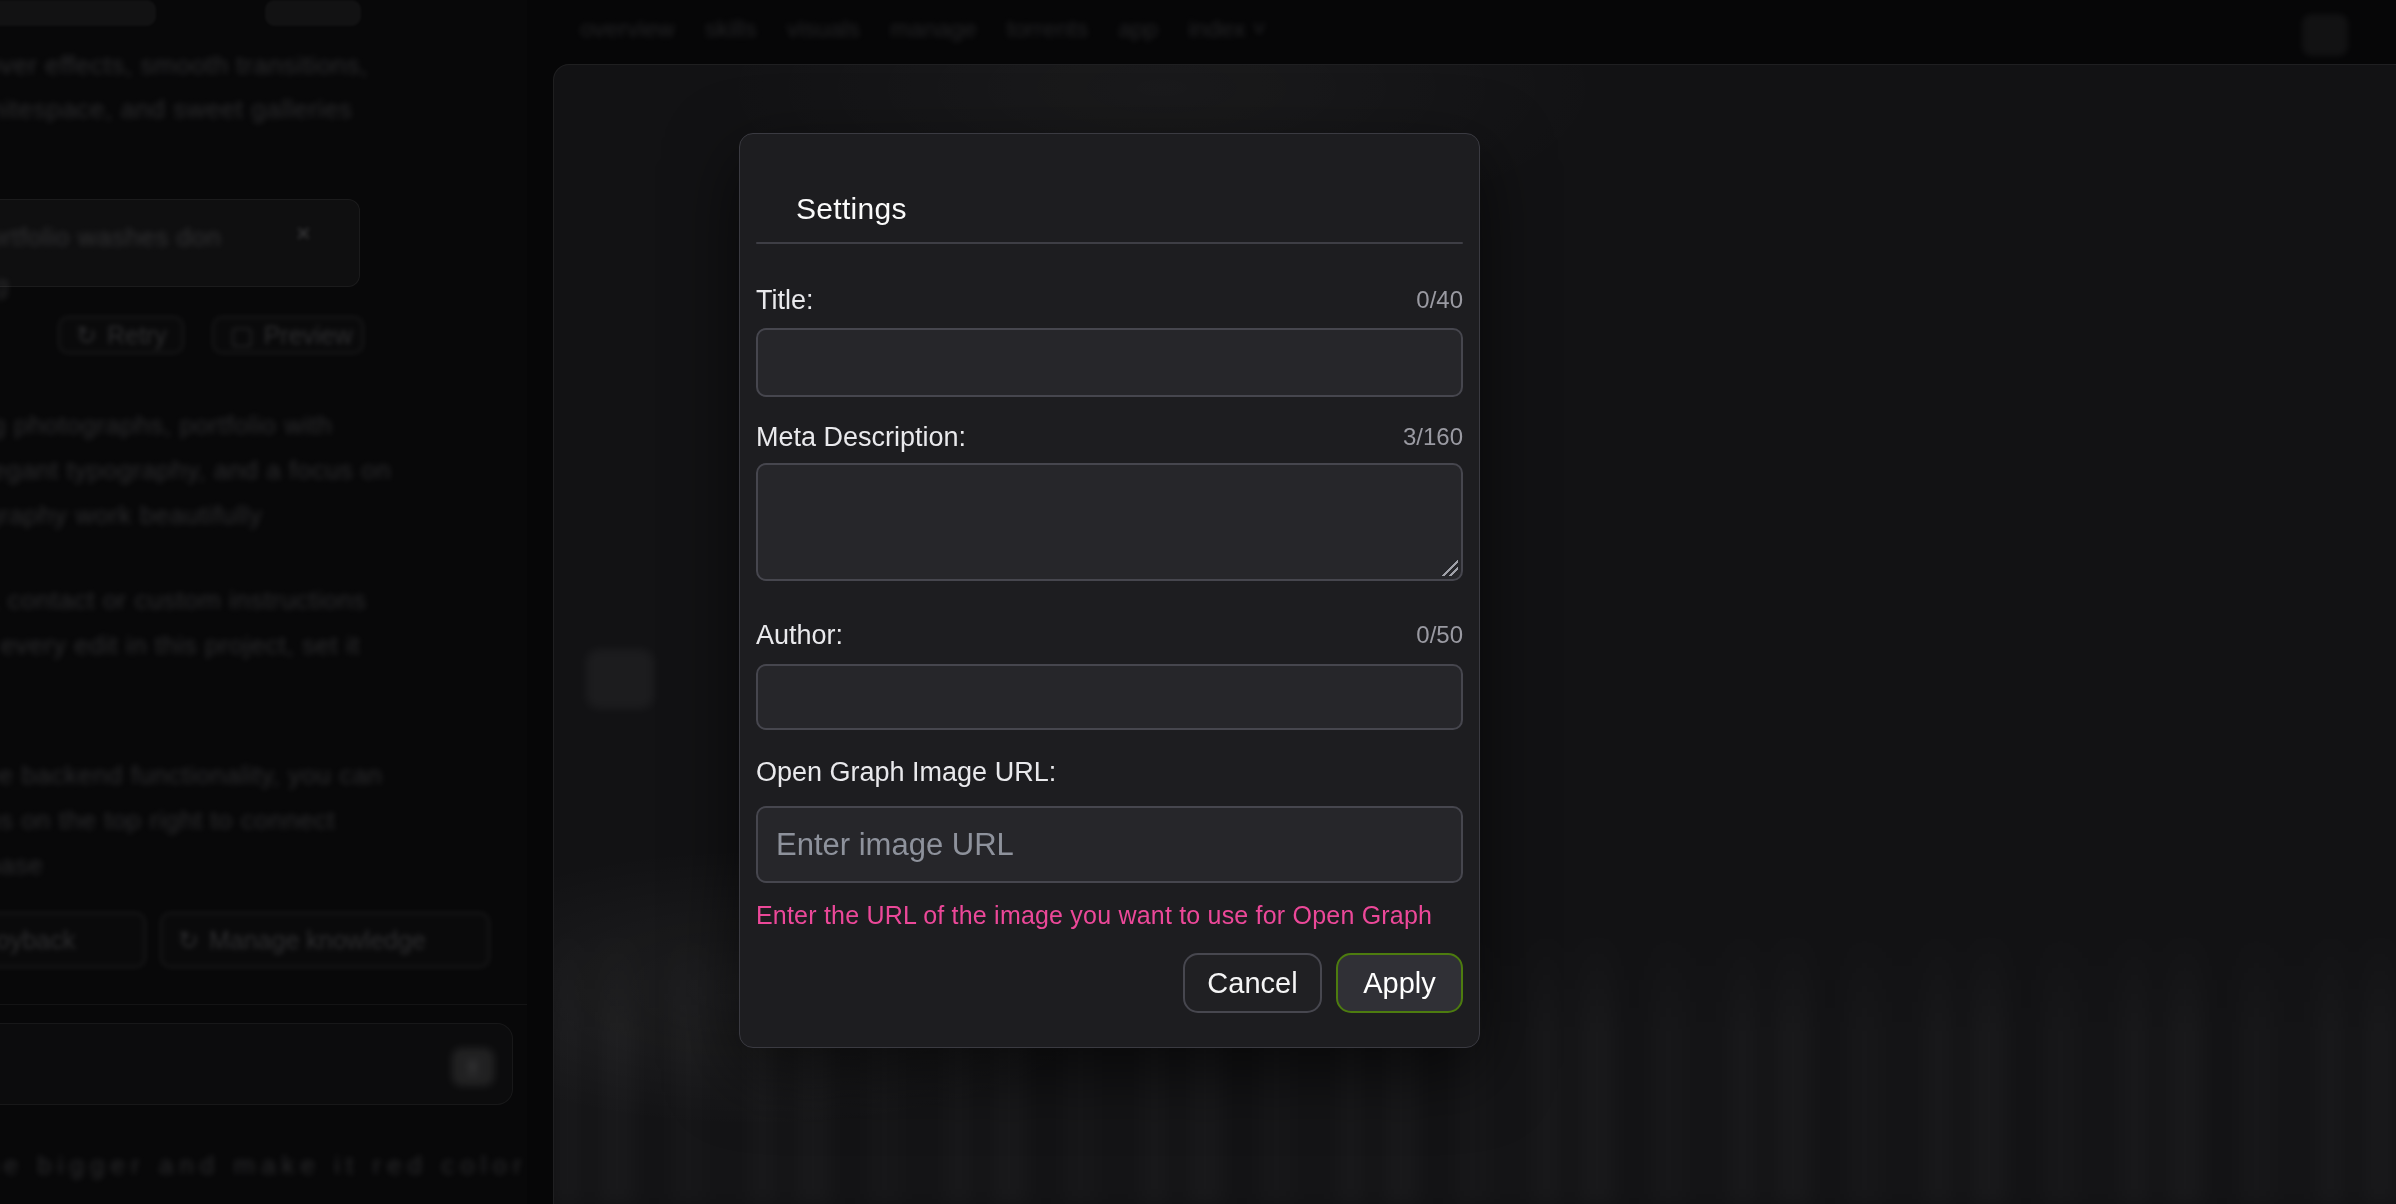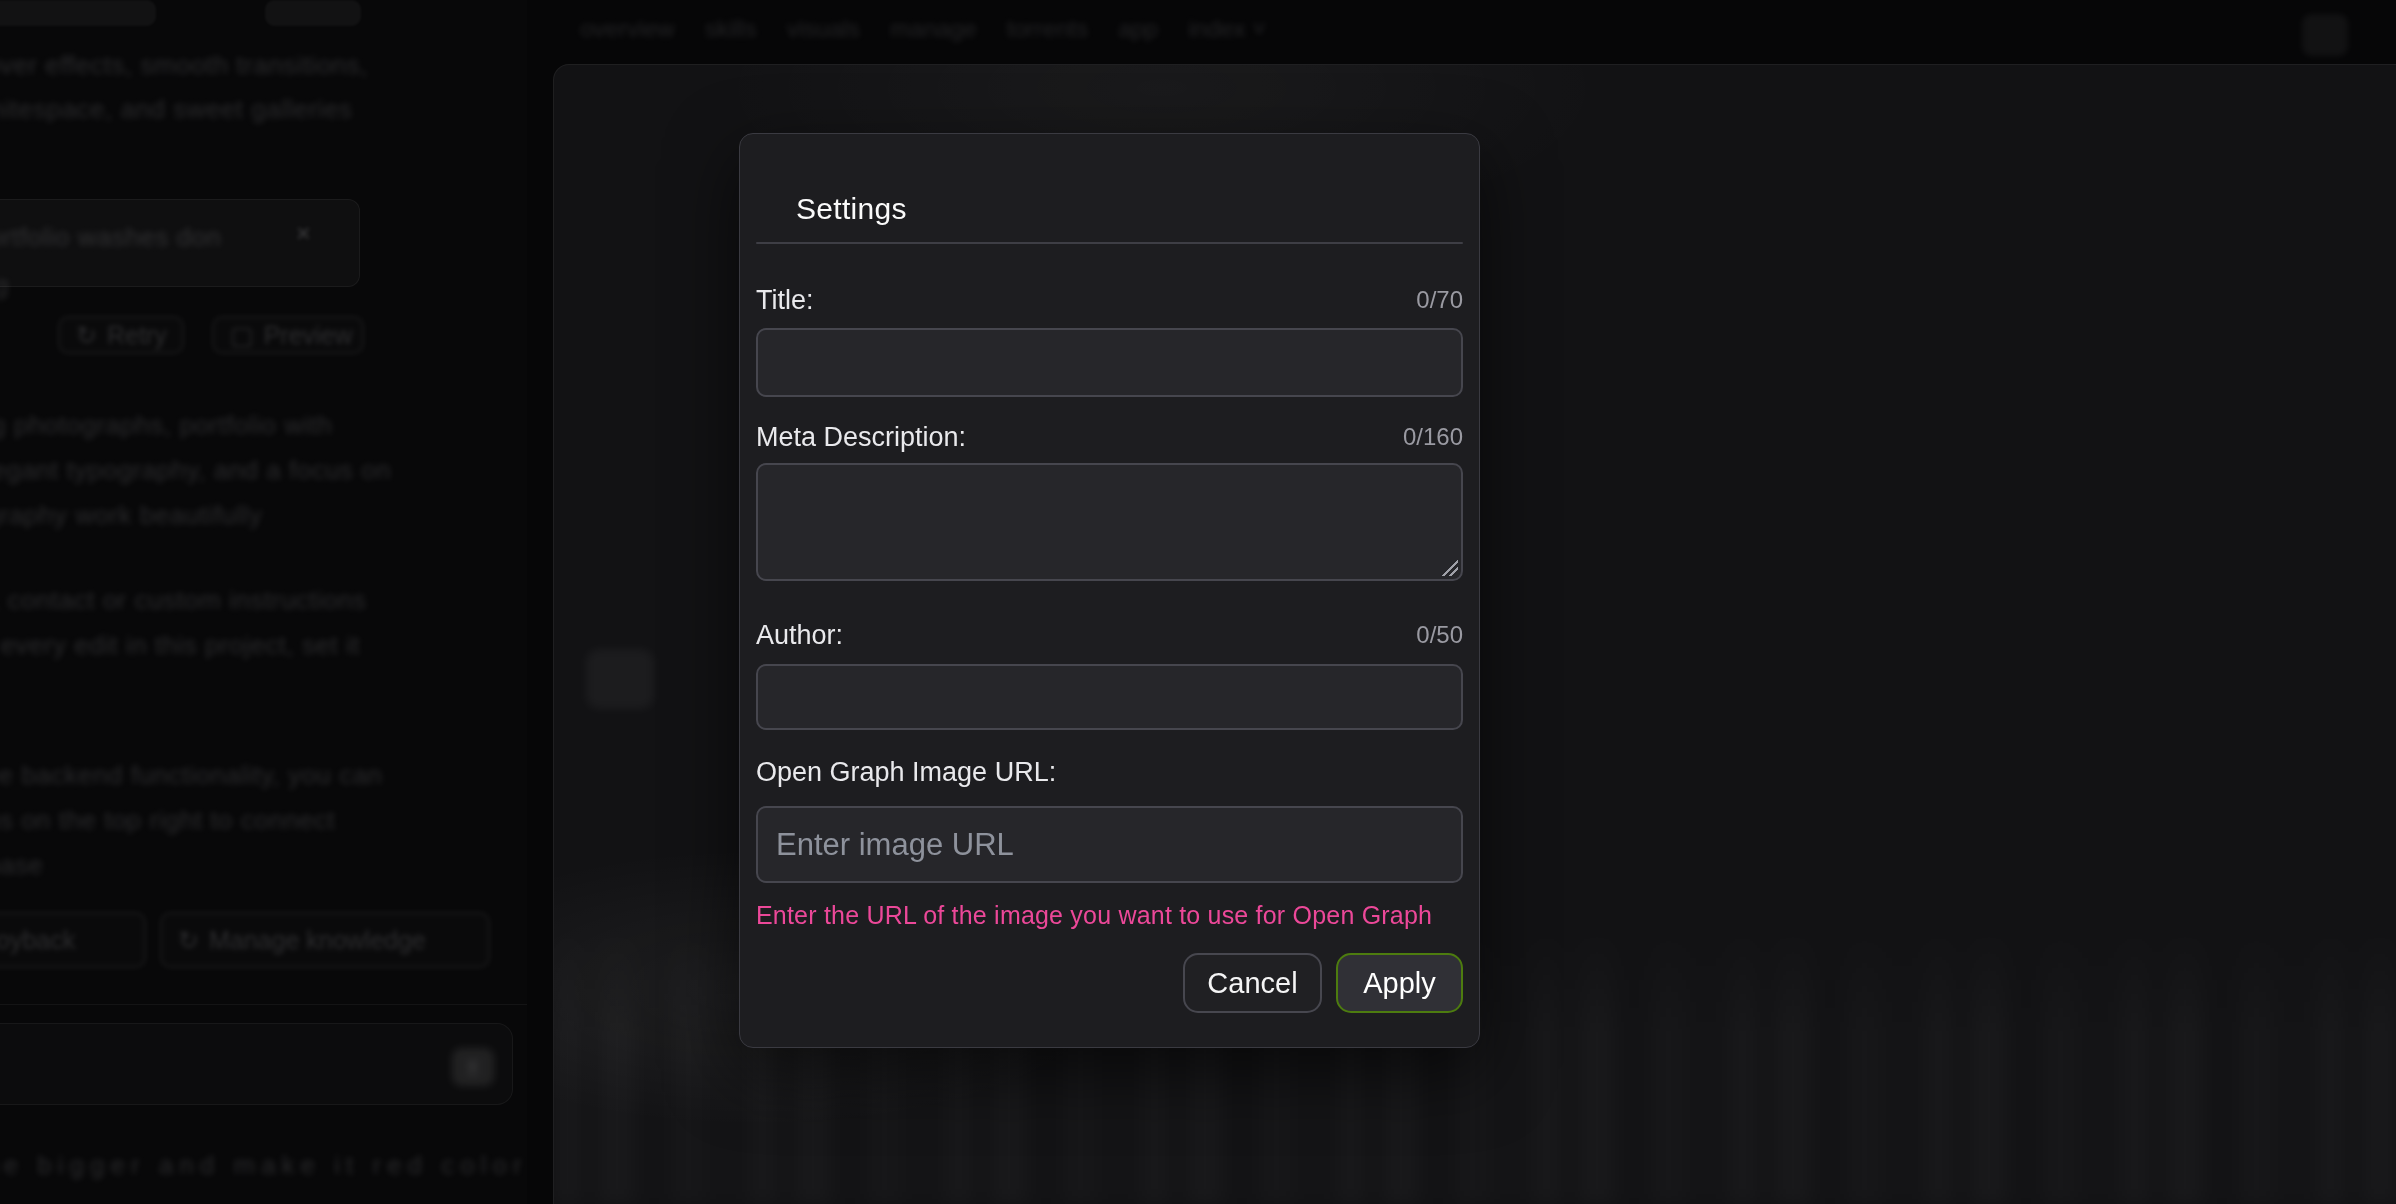--- a/index.html
+++ b/index.html
@@ -158,27 +158,27 @@
     <div class="float-btn"></div>
     <div class="forest"></div>
   </div>
 
   <div class="modal">
     <div class="m-title">Settings</div>
     <div class="m-divider"></div>
 
     <div class="lrow r1">
       <span class="flabel">Title:</span>
-      <span class="fcount">0/70</span>
+      <span class="fcount">0/40</span>
     </div>
     <input class="tinput h69" type="text" value="" style="">
 
     <div class="lrow r2">
       <span class="flabel">Meta Description:</span>
-      <span class="fcount">0/160</span>
+      <span class="fcount">3/160</span>
     </div>
     <div class="tarea-wrap">
       <textarea class="tarea" style=""></textarea>
       <div class="grip"></div>
     </div>
 
     <div class="lrow r3">
       <span class="flabel">Author:</span>
       <span class="fcount">0/50</span>
     </div>

